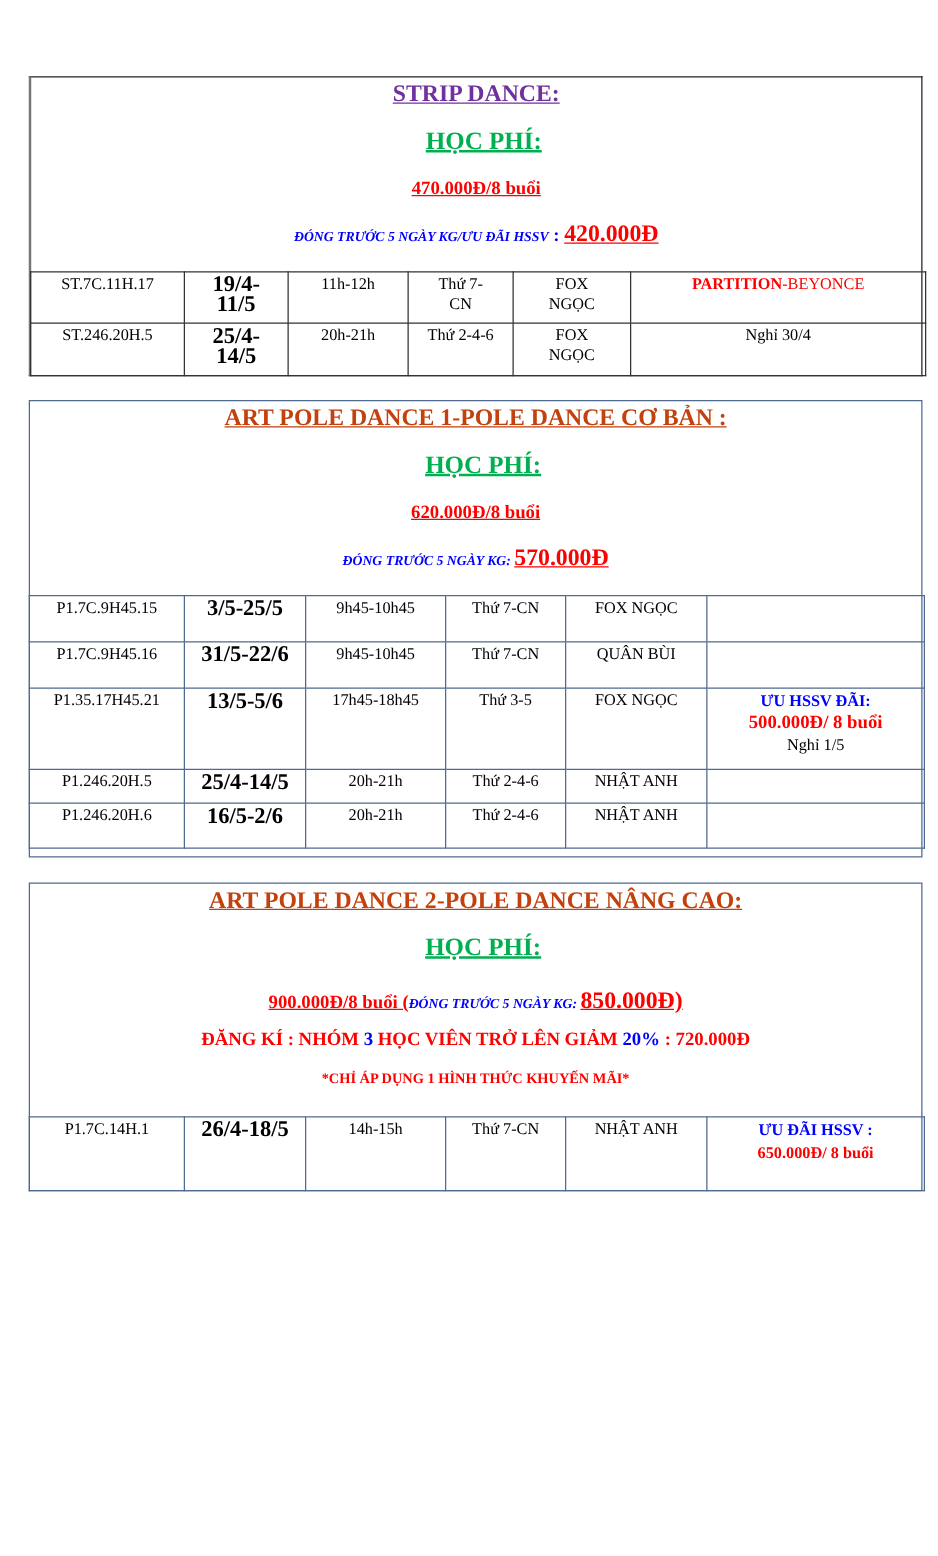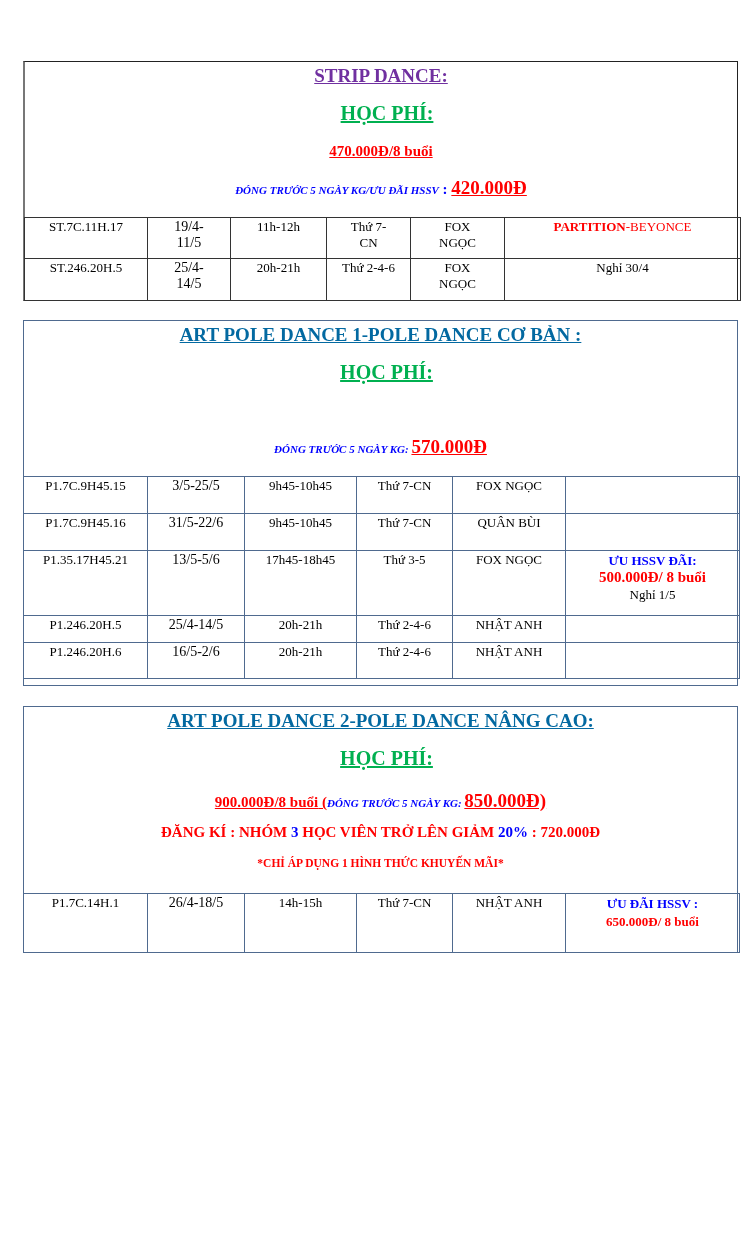--- a/index.html
+++ b/index.html
@@ -6,32 +6,32 @@
   body { width: 750px; height: 1245px; position: relative; font-family: "Liberation Serif", "DejaVu Serif", serif; color: #000; }
   .box { position: absolute; left: 23px; width: 715px; box-sizing: border-box; background: #fff; }
   .box1 { top: 61px; height: 240px; border: 1px solid #222; border-left: 2px solid #777; }
   .box2 { top: 320px; height: 366px; border: 1.5px solid #4f6a8f; }
   .box3 { top: 706px; height: 247px; border: 1.5px solid #4f6a8f; }
   .hdr { position: absolute; left: 0; right: 0; text-align: center; font-weight: bold; white-space: nowrap; }
   .purple { color: #7030a0; }
   .green { color: #00b050; }
   .red { color: #ff0000; }
   .blue { color: #0000ff; }
-  .cyan { color: #0369a1; }
+  .cyan { color: #c2410c; }
   .u { text-decoration: underline; }
   .ital { font-style: italic; }
   .t18 { font-size: 19px; font-family: Liberation Serif, serif; }
   .t20 { font-size: 20px; padding-left: 12px; }
   .t15 { font-size: 15px; }
   .t13 { font-size: 12.5px; text-align: center; }
   .t11 { font-size: 11px; }
   table { position: absolute; left: -1px; border-collapse: collapse; table-layout: fixed; padding-left: 25px; }
   td { border: 1px solid #333; font-size: 13px; text-align: center; vertical-align: top; padding: 1px 2px; line-height: 16px; }
   .box2 td, .box3 td { border-color: #4f6a8f; }
-  td.b { font-weight: normal; font-size: 14px; margin-top: 32px; }
+  td.b { font-weight: bold; font-size: 18px; margin-top: 32px; }
 </style>
 </head>
 <body>
 
 <div class="box box1">
   <div class="hdr purple u t18" style="top:3px;">STRIP DANCE:</div>
   <div class="hdr green u t20" style="top:40px;">HỌC PHÍ:</div>
   <div class="hdr red u t15" style="top:81px;">470.000Đ/8 buổi</div>
   <div class="hdr" style="top:115px;">
     <span class="blue ital t11">ĐÓNG TRƯỚC 5 NGÀY KG/ƯU ĐÃI HSSV</span><span class="blue t15"> : </span><span class="red u t18">420.000Đ</span>
@@ -62,20 +62,21 @@
       <td><span>FOX</span><br><span>NGỌC</span></td>
       <td>Nghỉ 30/4</td>
     </tr>
   </tbody>
     </table>
 </div>
 
 <div class="box box2">
   <div class="hdr cyan u t18" style="top:3px;">ART POLE DANCE 1-POLE DANCE CƠ BẢN :</div>
   <div class="hdr green u t20" style="top:40px;">HỌC PHÍ:</div>
+  <div class="hdr red u t15" style="top:81px;">620.000Đ/8 buổi</div>
   <div class="hdr" style="top:115px;">
     <span class="blue ital t11">ĐÓNG TRƯỚC 5 NGÀY KG</span><span class="blue ital t11">: </span><span class="red u t18">570.000Đ</span>
   </div>
   <table style="top:155px; width:716px;">
     <colgroup>
         <col style="width:124px">
         <col style="width:97px">
         <col style="width:112px">
         <col style="width:96px">
         <col style="width:113px">

